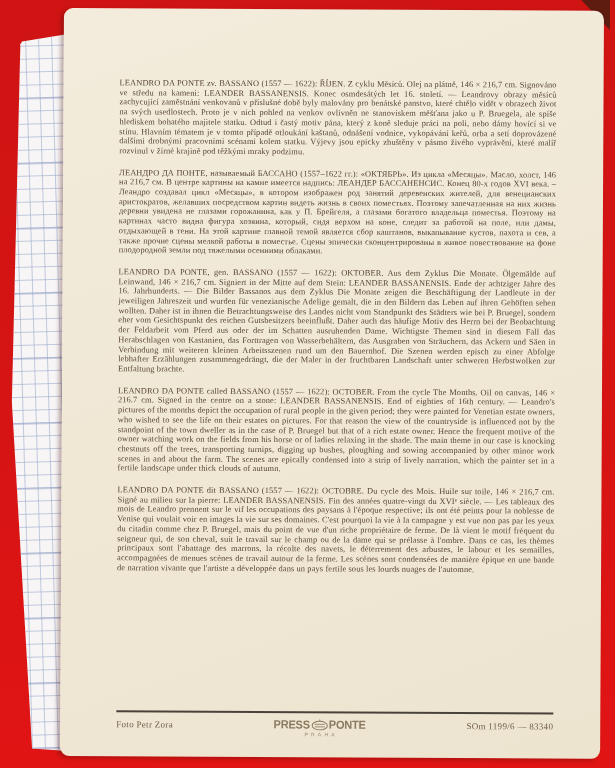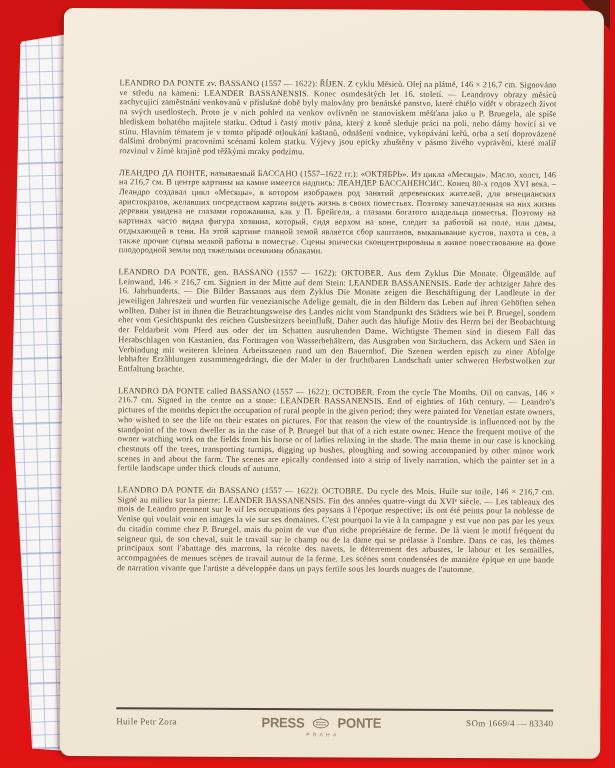--- a/index.html
+++ b/index.html
@@ -75,24 +75,24 @@
   .logo {
     display: flex;
     flex-direction: column;
     align-items: center;
     color: #8b7a60;
     margin-top: -2px;
   }
   .logo .logo-row {
     display: flex;
     align-items: center;
-    gap: 8px;
+    gap: 1px;
     font-family: "Liberation Sans", sans-serif;
     font-weight: bold;
-    font-size: 13px;
+    font-size: 11px;
     letter-spacing: -0.2px;
     transform: scaleY(1.05);
   }
   .logo .emblem { display: inline-block; line-height: 0; }
   .logo .city {
     font-family: "Liberation Sans", sans-serif;
     font-size: 5px;
     letter-spacing: 3.2px;
     margin-top: 1.5px;
     padding-left: 3px;
@@ -106,33 +106,33 @@
 <div class="corner-shadow"></div>
 
 <div class="card">
   <p class="caption">LEANDRO DA PONTE zv. BASSANO (1557 — 1622): ŘÍJEN. Z cyklu Měsíců. Olej na plátně, 146 × 216,7 cm. Signováno ve středu na kameni: LEANDER BASSANENSIS. Konec osmdesátých let 16. století. — Leandrovy obrazy měsíců zachycující zaměstnání venkovanů v příslušné době byly malovány pro benátské panstvo, které chtělo vidět v obrazech život na svých usedlostech. Proto je v nich pohled na venkov ovlivněn ne stanoviskem měšťana jako u P. Bruegela, ale spíše hlediskem bohatého majitele statku. Odtud i častý motiv pána, který z koně sleduje práci na poli, nebo dámy hovící si ve stínu. Hlavním tématem je v tomto případě otloukání kaštanů, odnášení vodnice, vykopávání keřů, orba a setí doprovázené dalšími drobnými pracovními scénami kolem statku. Výjevy jsou epicky zhuštěny v pásmo živého vyprávění, které malíř rozvinul v žírné krajině pod těžkými mraky podzimu.</p>
   <p class="caption">ЛЕАНДРО ДА ПОНТЕ, называемый БАССАНО (1557–1622 гг.): «ОКТЯБРЬ». Из цикла «Месяцы». Масло, холст, 146 на 216,7 см. В центре картины на камне имеется надпись: ЛЕАНДЕР БАССАНЕНСИС. Конец 80-х годов XVI века. – Леандро создавал цикл «Месяцы», в котором изображен род занятий деревенских жителей, для венецианских аристократов, желавших посредством картин видеть жизнь в своих поместьях. Поэтому запечатленная на них жизнь деревни увидена не глазами горожанина, как у П. Брейгеля, а глазами богатого владельца поместья. Поэтому на картинах часто видна фигура хозяина, который, сидя верхом на коне, следит за работой на поле, или дамы, отдыхающей в тени. На этой картине главной темой является сбор каштанов, выкапывание кустов, пахота и сев, а также прочие сцены мелкой работы в поместье. Сцены эпически сконцентрированы в живое повествование на фоне плодородной земли под тяжелыми осенними облаками.</p>
   <p class="caption">LEANDRO DA PONTE, gen. BASSANO (1557 — 1622): OKTOBER. Aus dem Zyklus Die Monate. Ölgemälde auf Leinwand, 146 × 216,7 cm. Signiert in der Mitte auf dem Stein: LEANDER BASSANENSIS. Ende der achtziger Jahre des 16. Jahrhunderts. — Die Bilder Bassanos aus dem Zyklus Die Monate zeigen die Beschäftigung der Landleute in der jeweiligen Jahreszeit und wurden für venezianische Adelige gemalt, die in den Bildern das Leben auf ihren Gehöften sehen wollten. Daher ist in ihnen die Betrachtungsweise des Landes nicht vom Standpunkt des Städters wie bei P. Bruegel, sondern eher vom Gesichtspunkt des reichen Gutsbesitzers beeinflußt. Daher auch das häufige Motiv des Herrn bei der Beobachtung der Feldarbeit vom Pferd aus oder der im Schatten ausruhenden Dame. Wichtigste Themen sind in diesem Fall das Herabschlagen von Kastanien, das Forttragen von Wasserbehältern, das Ausgraben von Sträuchern, das Ackern und Säen in Verbindung mit weiteren kleinen Arbeitsszenen rund um den Bauernhof. Die Szenen werden episch zu einer Abfolge lebhafter Erzählungen zusammengedrängt, die der Maler in der fruchtbaren Landschaft unter schweren Herbstwolken zur Entfaltung brachte.</p>
   <p class="caption">LEANDRO DA PONTE called BASSANO (1557 — 1622): OCTOBER. From the cycle The Months. Oil on canvas, 146 × 216.7 cm. Signed in the centre on a stone: LEANDER BASSANENSIS. End of eighties of 16th century. — Leandro's pictures of the months depict the occupation of rural people in the given period; they were painted for Venetian estate owners, who wished to see the life on their estates on pictures. For that reason the view of the countryside is influenced not by the standpoint of the town dweller as in the case of P. Bruegel but that of a rich estate owner. Hence the frequent motive of the owner watching work on the fields from his horse or of ladies relaxing in the shade. The main theme in our case is knocking chestnuts off the trees, transporting turnips, digging up bushes, ploughing and sowing accompanied by other minor work scenes in and about the farm. The scenes are epically condensed into a strip of lively narration, which the painter set in a fertile landscape under thick clouds of autumn.</p>
   <p class="caption">LEANDRO DA PONTE dit BASSANO (1557 — 1622): OCTOBRE. Du cycle des Mois. Huile sur toile, 146 × 216,7 cm. Signé au milieu sur la pierre: LEANDER BASSANENSIS. Fin des années quatre-vingt du XVIᵉ siècle. — Les tableaux des mois de Leandro prennent sur le vif les occupations des paysans à l'époque respective; ils ont été peints pour la noblesse de Venise qui voulait voir en images la vie sur ses domaines. C'est pourquoi la vie à la campagne y est vue non pas par les yeux du citadin comme chez P. Bruegel, mais du point de vue d'un riche propriétaire de ferme. De là vient le motif fréquent du seigneur qui, de son cheval, suit le travail sur le champ ou de la dame qui se prélasse à l'ombre. Dans ce cas, les thèmes principaux sont l'abattage des marrons, la récolte des navets, le déterrement des arbustes, le labour et les semailles, accompagnées de menues scènes de travail autour de la ferme. Les scènes sont condensées de manière épique en une bande de narration vivante que l'artiste a développée dans un pays fertile sous les lourds nuages de l'automne.</p>
 
   <div class="footer">
-    <span class="credit">Huile Petr Zora</span>
+    <span class="credit">Foto Petr Zora</span>
 
     <span class="logo">
       <span class="logo-row">
         <span>PRESS</span>
         <span class="emblem">
           <svg width="17" height="11" viewBox="0 0 17 11">
             <path d="M8.5 0 L9.3 1.6 L7.7 1.6 Z" fill="#8b7a60"></path>
             <ellipse cx="8.5" cy="6.2" rx="7.6" ry="4.1" fill="none" stroke="#8b7a60" stroke-width="1"></ellipse>
             <line x1="3.5" y1="5" x2="13.5" y2="5" stroke="#8b7a60" stroke-width="0.8"></line>
             <line x1="3.5" y1="7.4" x2="13.5" y2="7.4" stroke="#8b7a60" stroke-width="0.8"></line>
           </svg>
         </span>
         <span>PONTE</span>
       </span>
       <span class="city">PRAHA</span>
     </span>
 
-    <span class="catalog">SOm 1669/4 — 83340</span>
+    <span class="catalog">SOm 1199/6 — 83340</span>
   </div>
 </div>
 
 </body></html>

